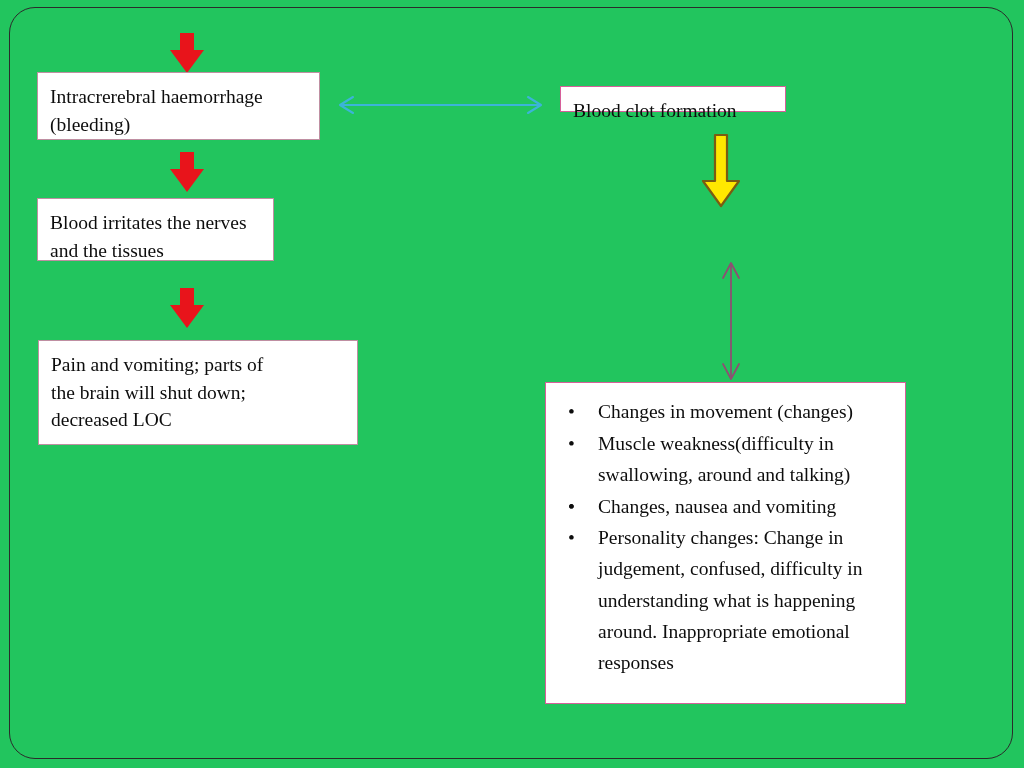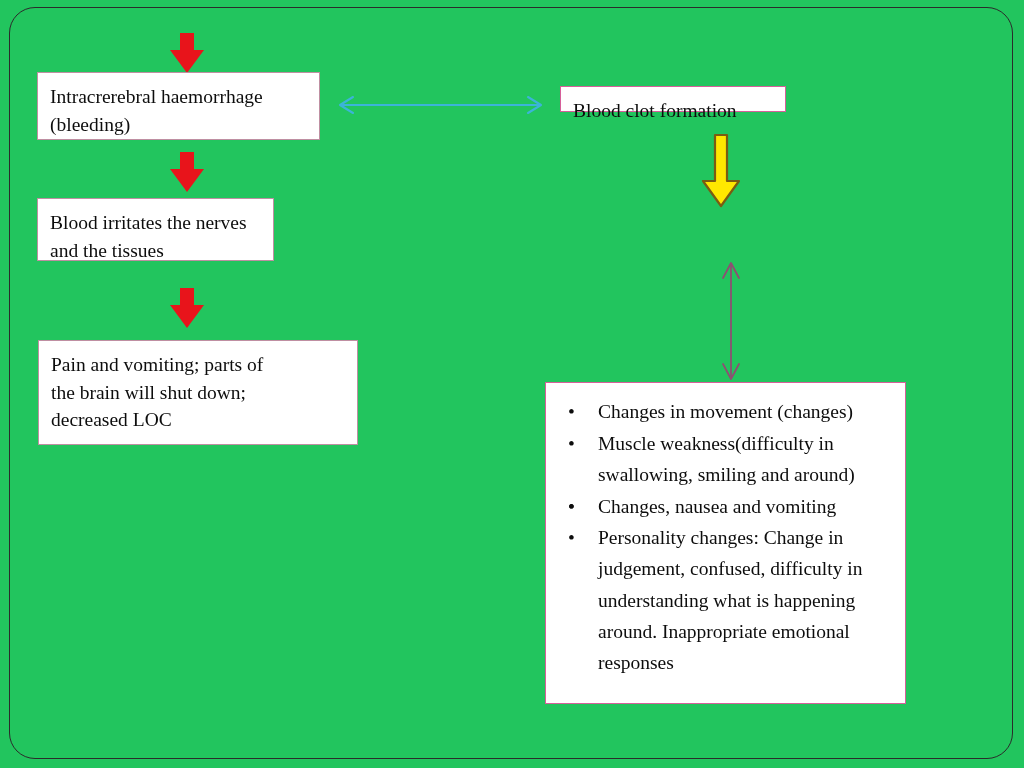--- a/index.html
+++ b/index.html
@@ -172,21 +172,21 @@
   </svg>
 
   <div id="symptoms-box" style="left:545px; top:382px; width:361px; height:322px;">
     <ul id="symptoms-list">
       <li>
         <span class="bullet-dot">•</span>
         <span>Changes in movement (changes)</span>
       </li>
       <li>
         <span class="bullet-dot">•</span>
-        <span>Muscle weakness(difficulty in swallowing, smiling and around)</span>
+        <span>Muscle weakness(difficulty in swallowing, around and talking)</span>
       </li>
       <li>
         <span class="bullet-dot">•</span>
       </li>
       <li>
         <span class="bullet-dot">•</span>
         <span>Changes, nausea and vomiting</span>
       </li>
       <li>
         <span class="bullet-dot">•</span>

